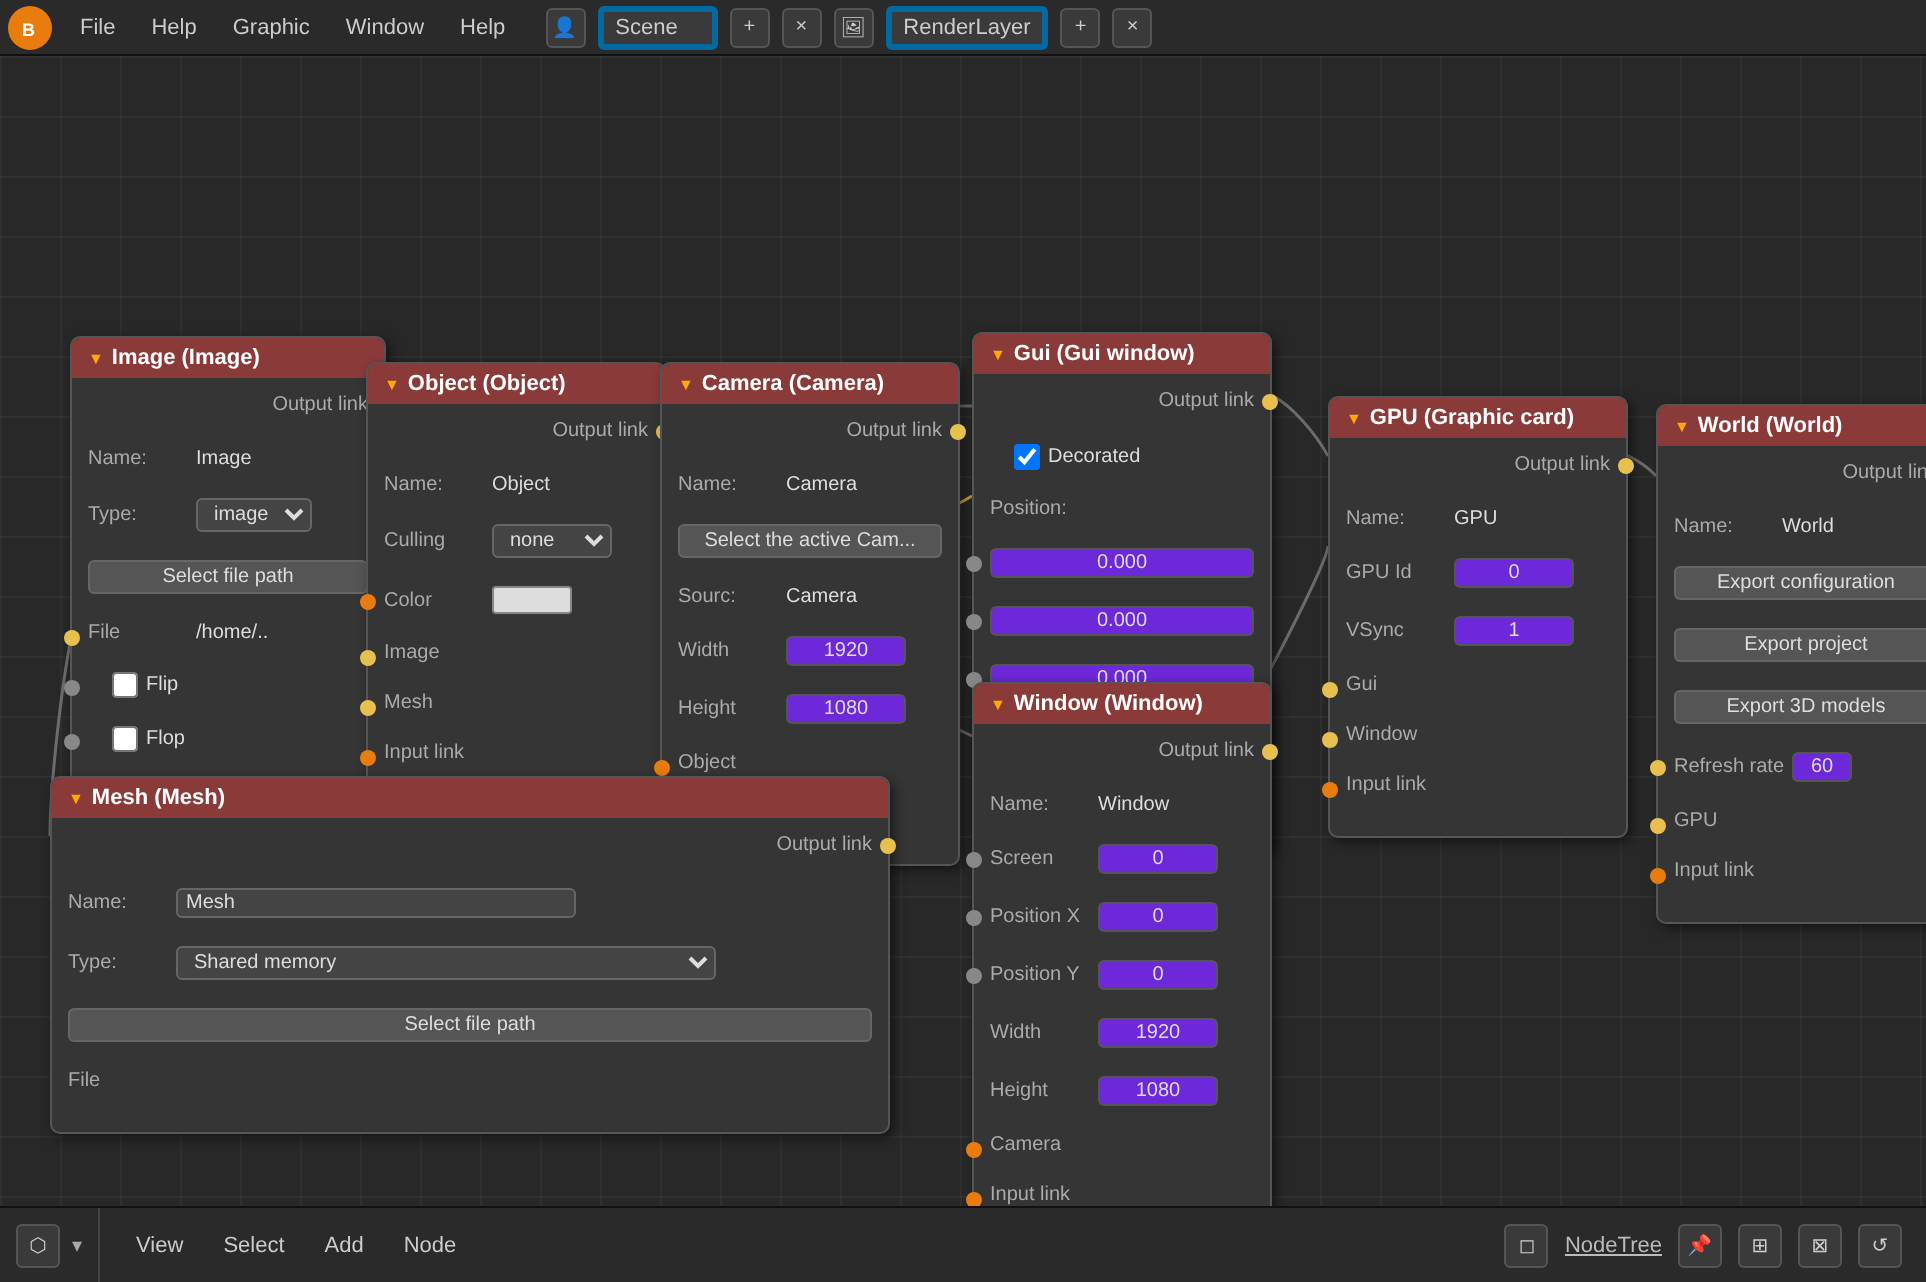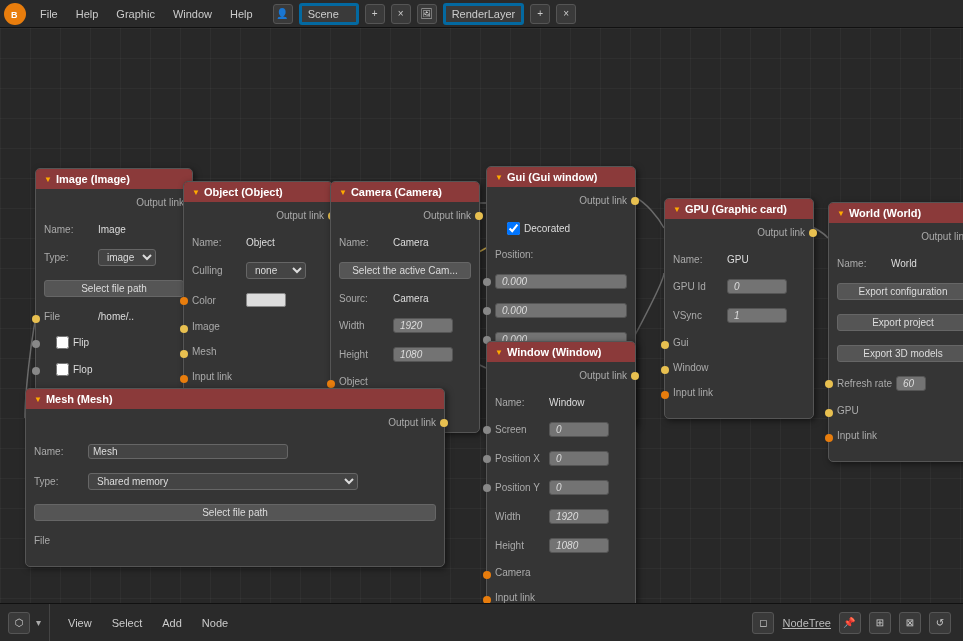--- a/index.html
+++ b/index.html
@@ -193,29 +193,28 @@
     }
     .checkbox-row {
       display: flex;
       align-items: center;
       gap: 4px;
       font-size: 10px;
       color: #ddd;
       padding-left: 12px;
     }
     .num-field {
-      background: #737373;
+      background: #6d28d9;
       border: 1px solid #555;
       border-radius: 3px;
       color: #ddd;
       padding: 1px 6px;
       font-size: 10px;
       width: 60px;
-      text-align: left;
-      font-style: italic;
+      text-align: center;
     }
 
     
     #connections-svg {
       position: absolute;
       top: 0; left: 0;
       width: 100%; height: 100%;
       pointer-events: none;
     }
 

